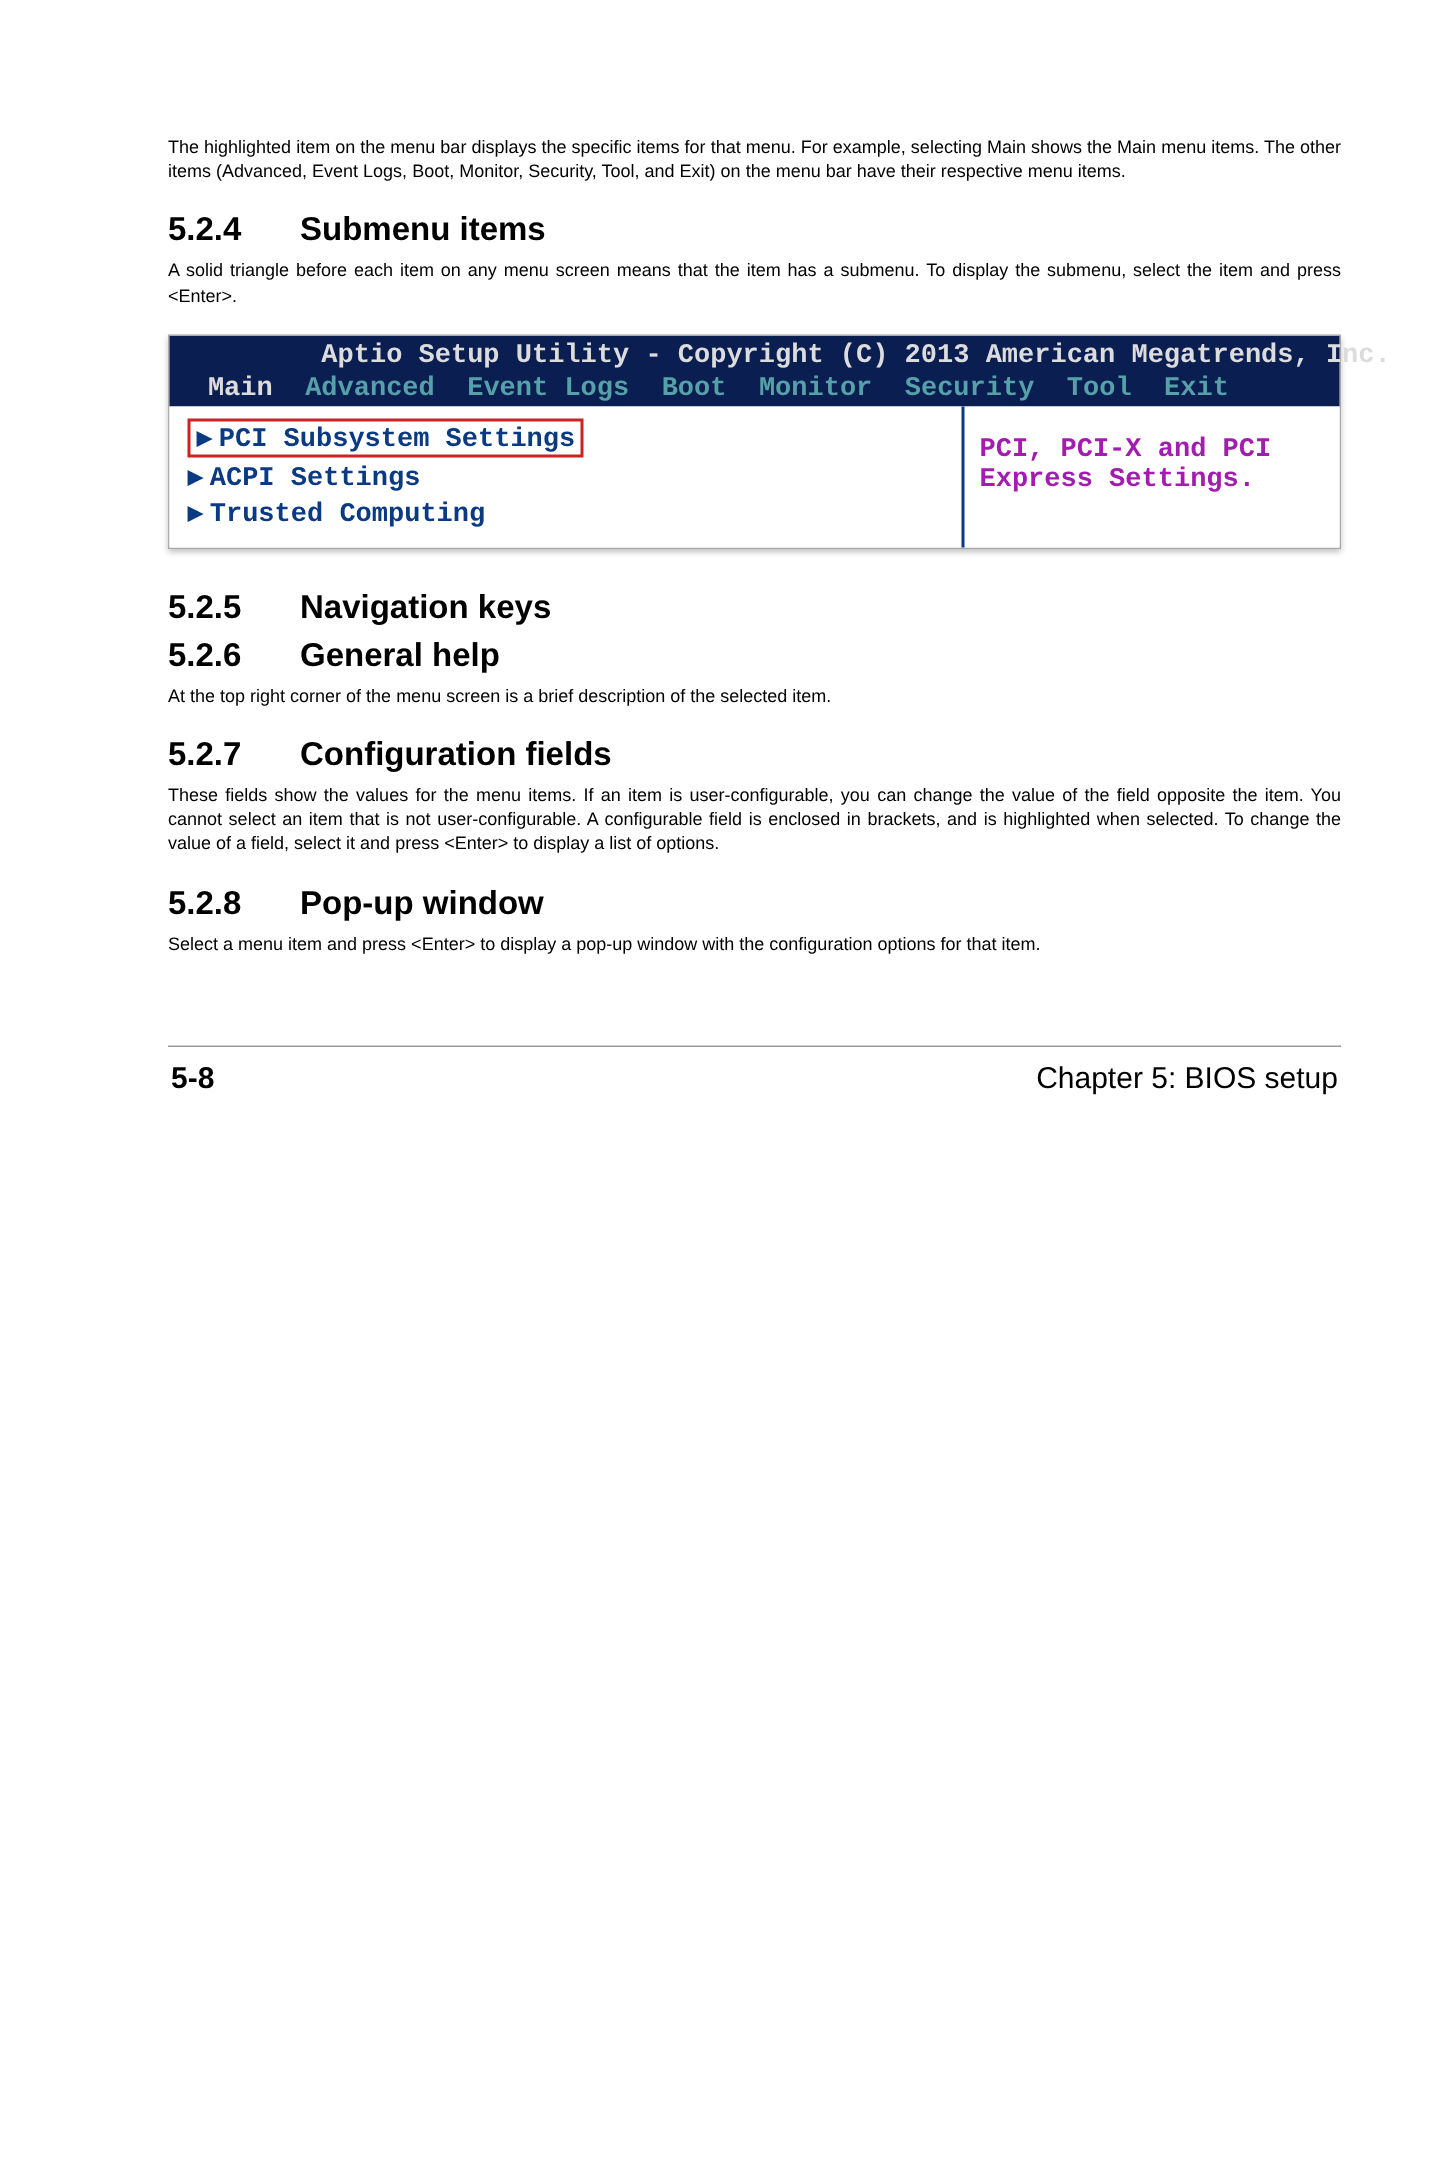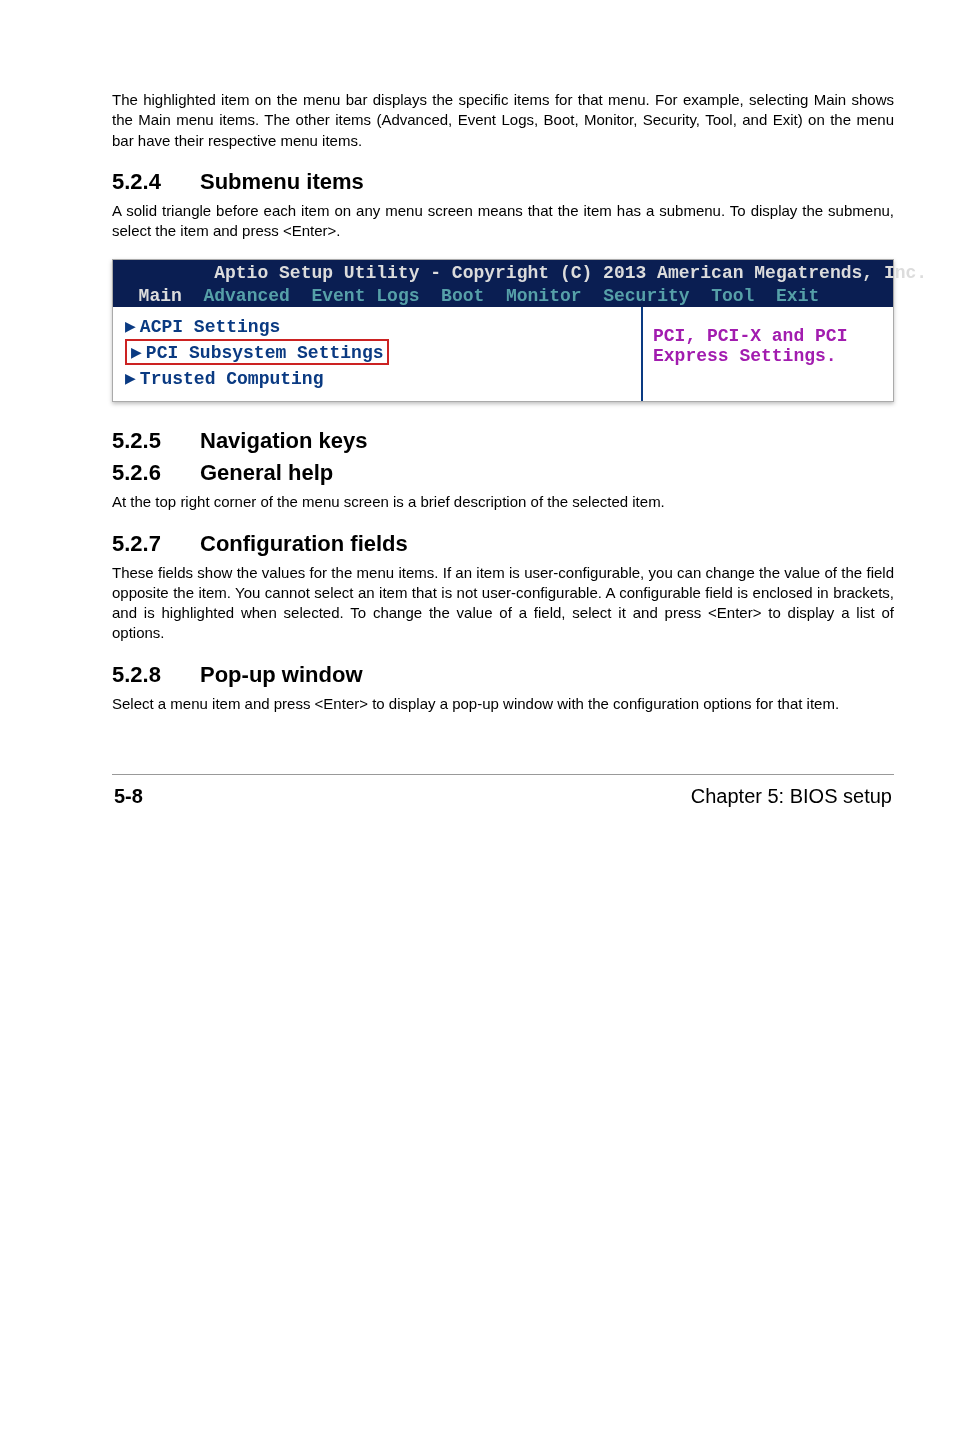--- a/index.html
+++ b/index.html
@@ -15,21 +15,21 @@
 h2 {
   font-size: 22px;
   font-weight: bold;
   margin: 0 0 6px 0;
 }
 h2 .num {
   display: inline-block;
   width: 88px;
 }
 p {
-  font-size: 15px;
+  font-size: 12px;
   line-height: 1.35;
   margin: 0 0 18px 0;
   text-align: justify;
 }
 .bios-box {
   margin: 18px 0 26px 0;
   border: 1px solid #aaa;
   box-shadow: 0 2px 4px rgba(0,0,0,0.25);
   font-family: "Courier New", monospace;
   font-size: 18px;
@@ -97,22 +97,22 @@
   <p>The highlighted item on the menu bar displays the specific items for that menu. For example, selecting Main shows the Main menu items. The other items (Advanced, Event Logs, Boot, Monitor, Security, Tool, and Exit) on the menu bar have their respective menu items.</p>
 
   <h2><span class="num">5.2.4</span><span>Submenu items</span></h2>
   <p>A solid triangle before each item on any menu screen means that the item has a submenu. To display the submenu, select the item and press &lt;Enter&gt;.</p>
 
   <div class="bios-box">
     <div class="bios-header">         <span>Aptio Setup Utility - Copyright (C) 2013 American Megatrends, Inc.</span>
 <span class="tab-row">  <span class="active">Main</span>  <span>Advanced</span>  <span>Event Logs</span>  <span>Boot</span>  <span>Monitor</span>  <span>Security</span>  <span>Tool</span>  <span>Exit</span></span></div>
     <div class="bios-body">
       <div class="bios-left">
+        <div class="menu-line"><span class="hl-box"><span class="tri">▶</span><span>PCI Subsystem Settings</span></span></div>
         <div class="menu-line"><span class="tri">▶</span><span>ACPI Settings</span></div>
-        <div class="menu-line"><span class="hl-box"><span class="tri">▶</span><span>PCI Subsystem Settings</span></span></div>
         <div class="menu-line"><span class="tri">▶</span><span>Trusted Computing</span></div>
       </div>
       <div class="bios-right">
         <span>PCI, PCI-X and PCI Express Settings.</span>
       </div>
     </div>
   </div>
 
   <h2><span class="num">5.2.5</span><span>Navigation keys</span></h2>
 

